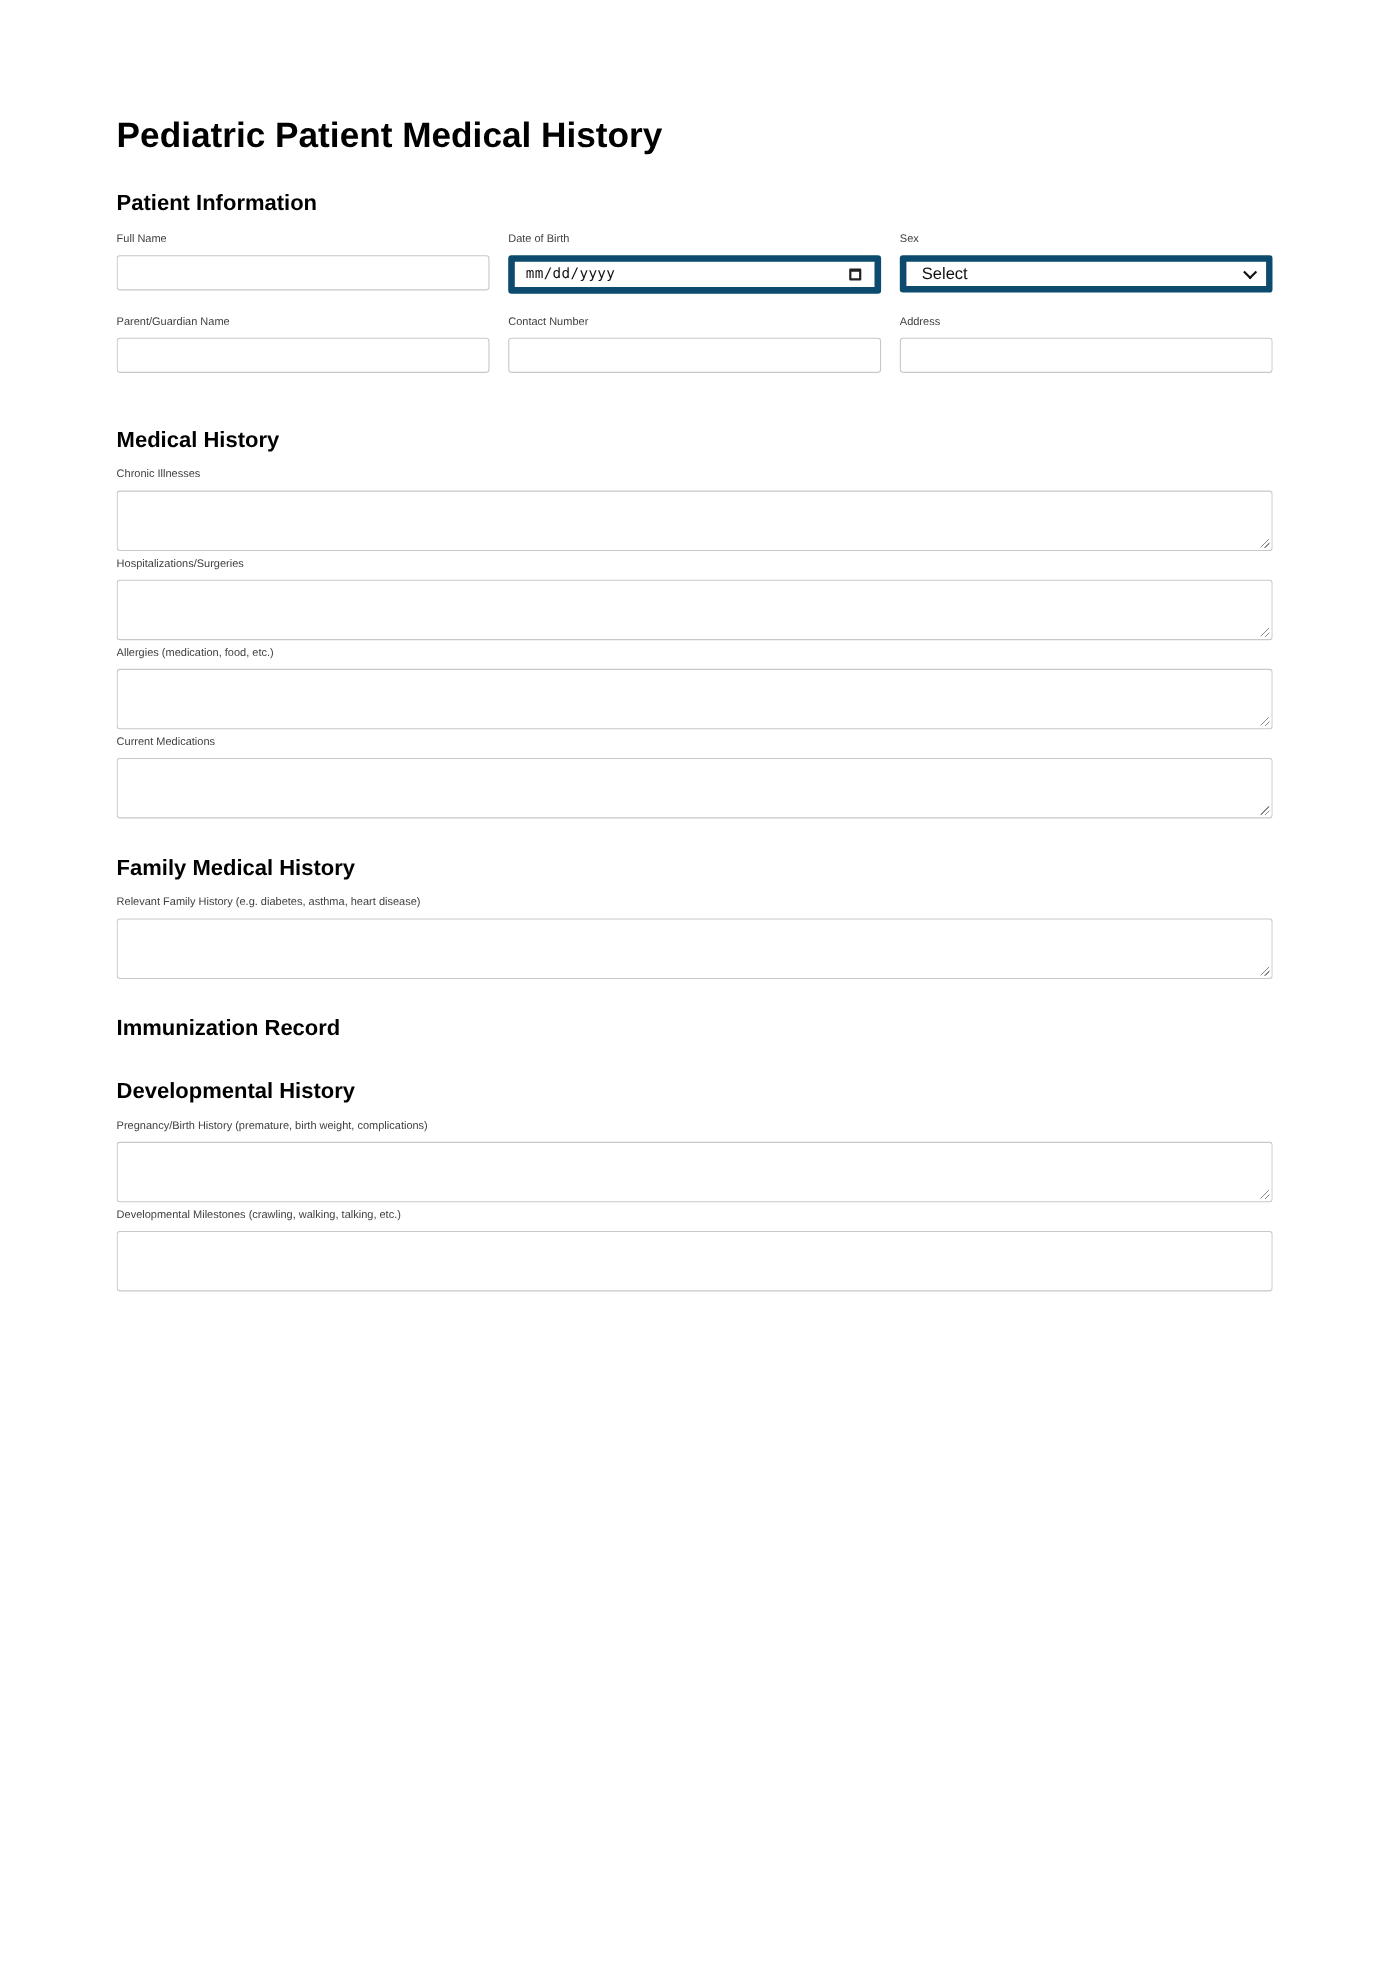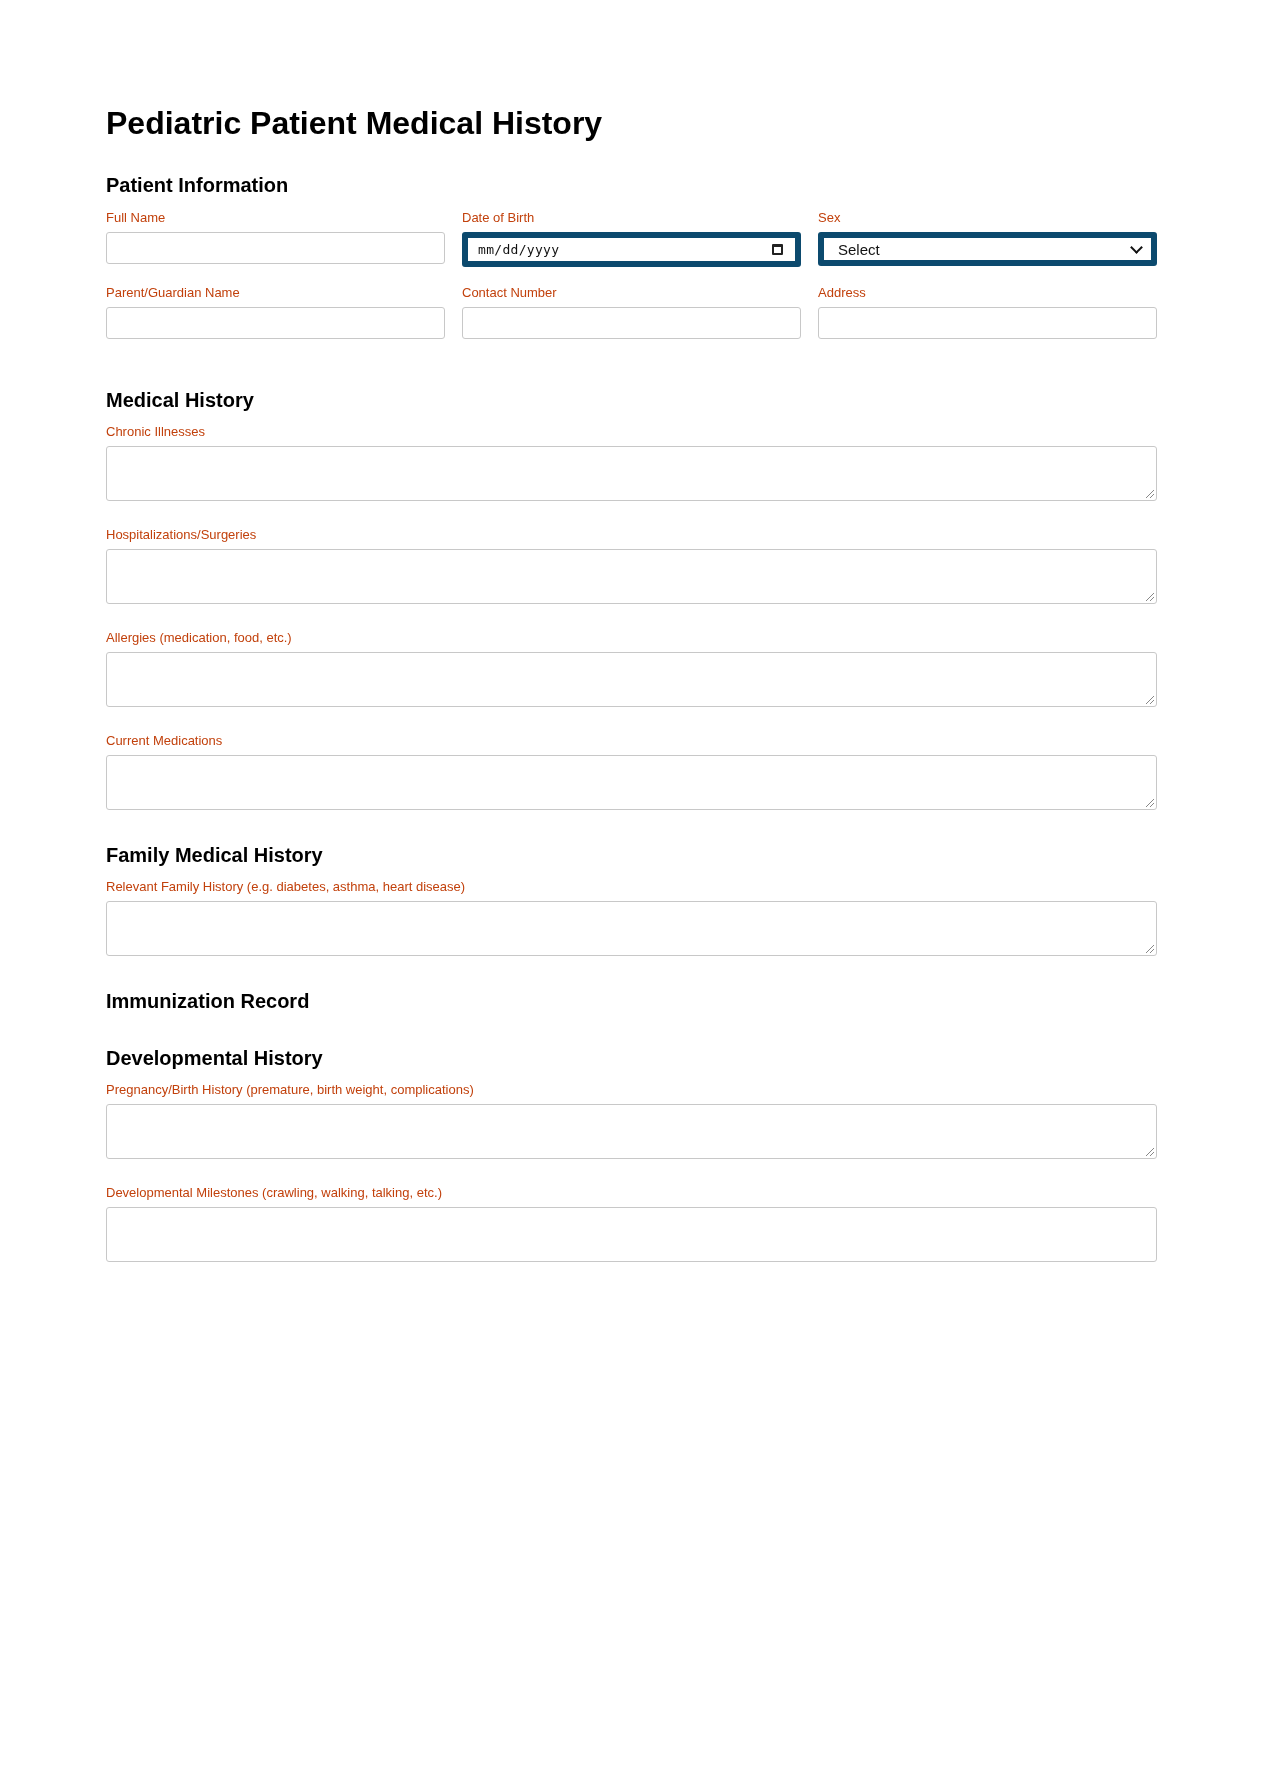--- a/index.html
+++ b/index.html
@@ -6,22 +6,22 @@
     body { width: 1263px; height: 1784px; position: relative; overflow: hidden;
            font-family: "Liberation Sans", sans-serif; color: #111; }
     .page { position: absolute; left: 106px; top: 0; width: 1051px; height: 1300px; overflow: hidden; }
     h1 { margin: 0; position: absolute; top: 104px; left: 0;
          font-size: 32px; line-height: 38px; font-weight: bold; color: #000; }
     .flow { position: absolute; top: 173px; left: 0; width: 1051px; }
     h2 { margin: 0; font-size: 20px; line-height: 24px; font-weight: bold; color: #000; }
     .section-medical h2 { margin-top: 49px; }
     .section h2.later { margin-top: 33px; }
     .grid { display: grid; grid-template-columns: 1fr 1fr 1fr; column-gap: 17px; row-gap: 17px; margin-top: 12px; align-items: start; }
-    .field label { display: block; font-size: 13px; line-height: 18px; margin-bottom: 5px; color: #c2410c; }
-    .field.stack { margin-top: 25px; }
+    .field label { display: block; font-size: 10px; line-height: 18px; margin-bottom: 5px; color: #404040; }
+    .field.stack { margin-top: 3px; }
     .section .field.first { margin-top: 11px; }
     input[type="text"], input[type="tel"] {
       box-sizing: border-box; width: 100%; height: 32px; border: 1px solid #c8c8c8; border-radius: 3px;
       padding: 4px 8px; font-family: "Liberation Sans", sans-serif; font-size: 15px; background: #fff; margin: 0; display: block;
     }
     .date-box, .select-box {
       box-sizing: border-box; width: 100%; border: 6px solid #0c4a6e; border-radius: 3px; background: #fff;
       display: flex; align-items: center; justify-content: space-between; position: relative;
     }
     .date-box { height: 35px; padding: 0 12px 0 10px; }

